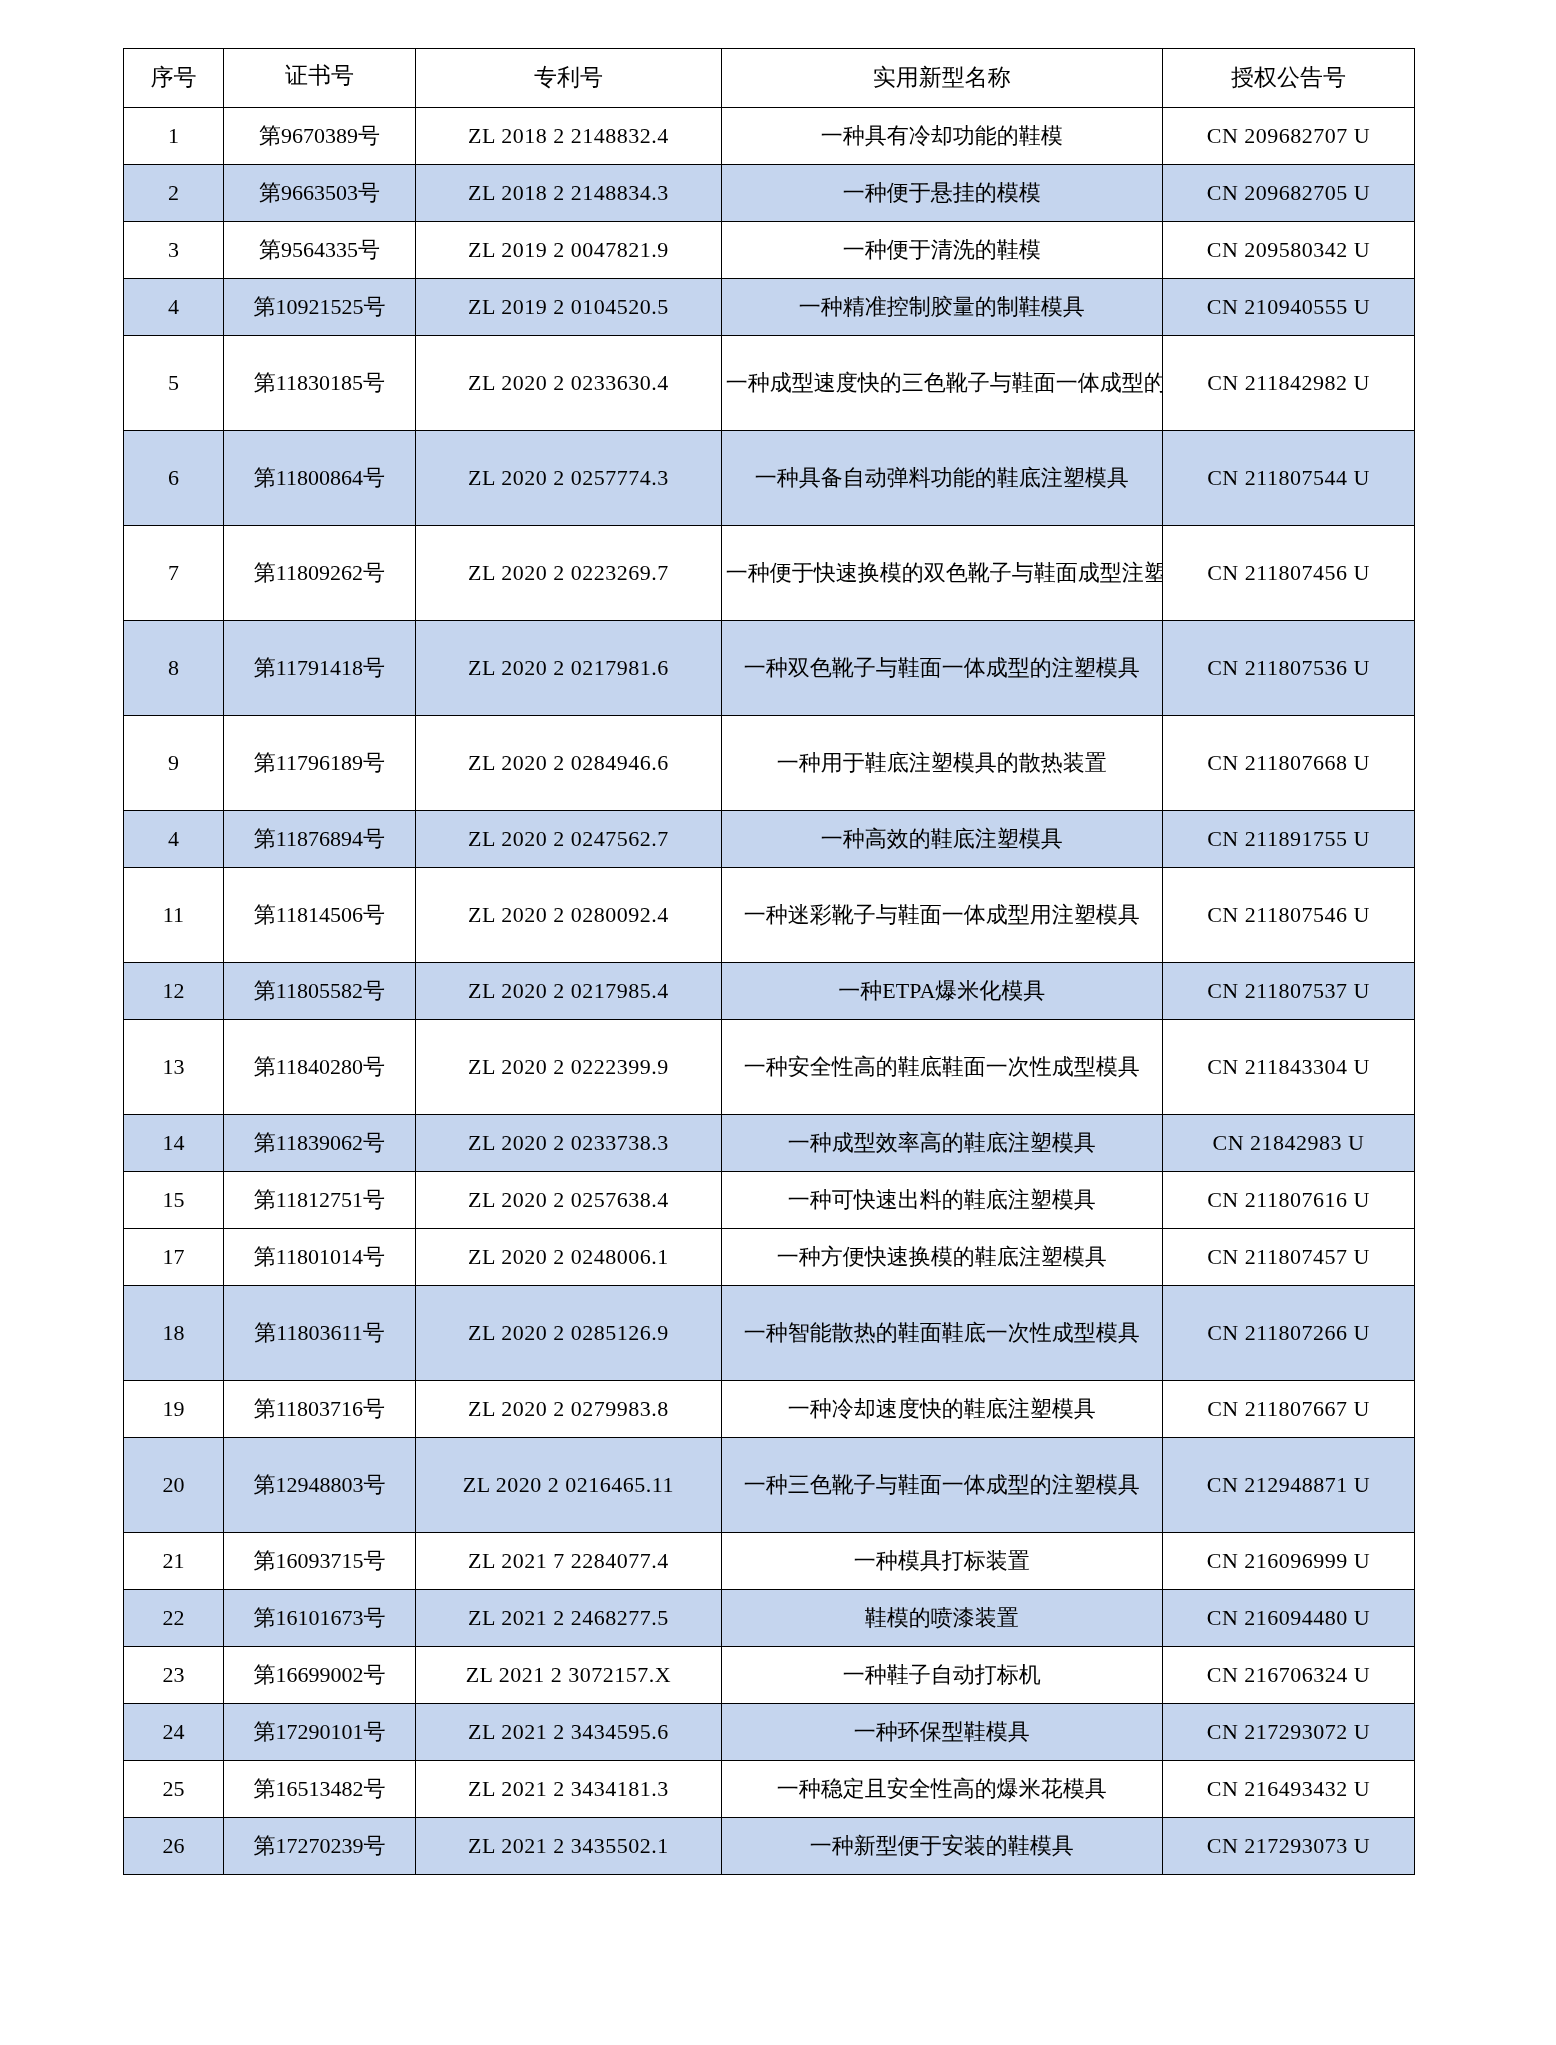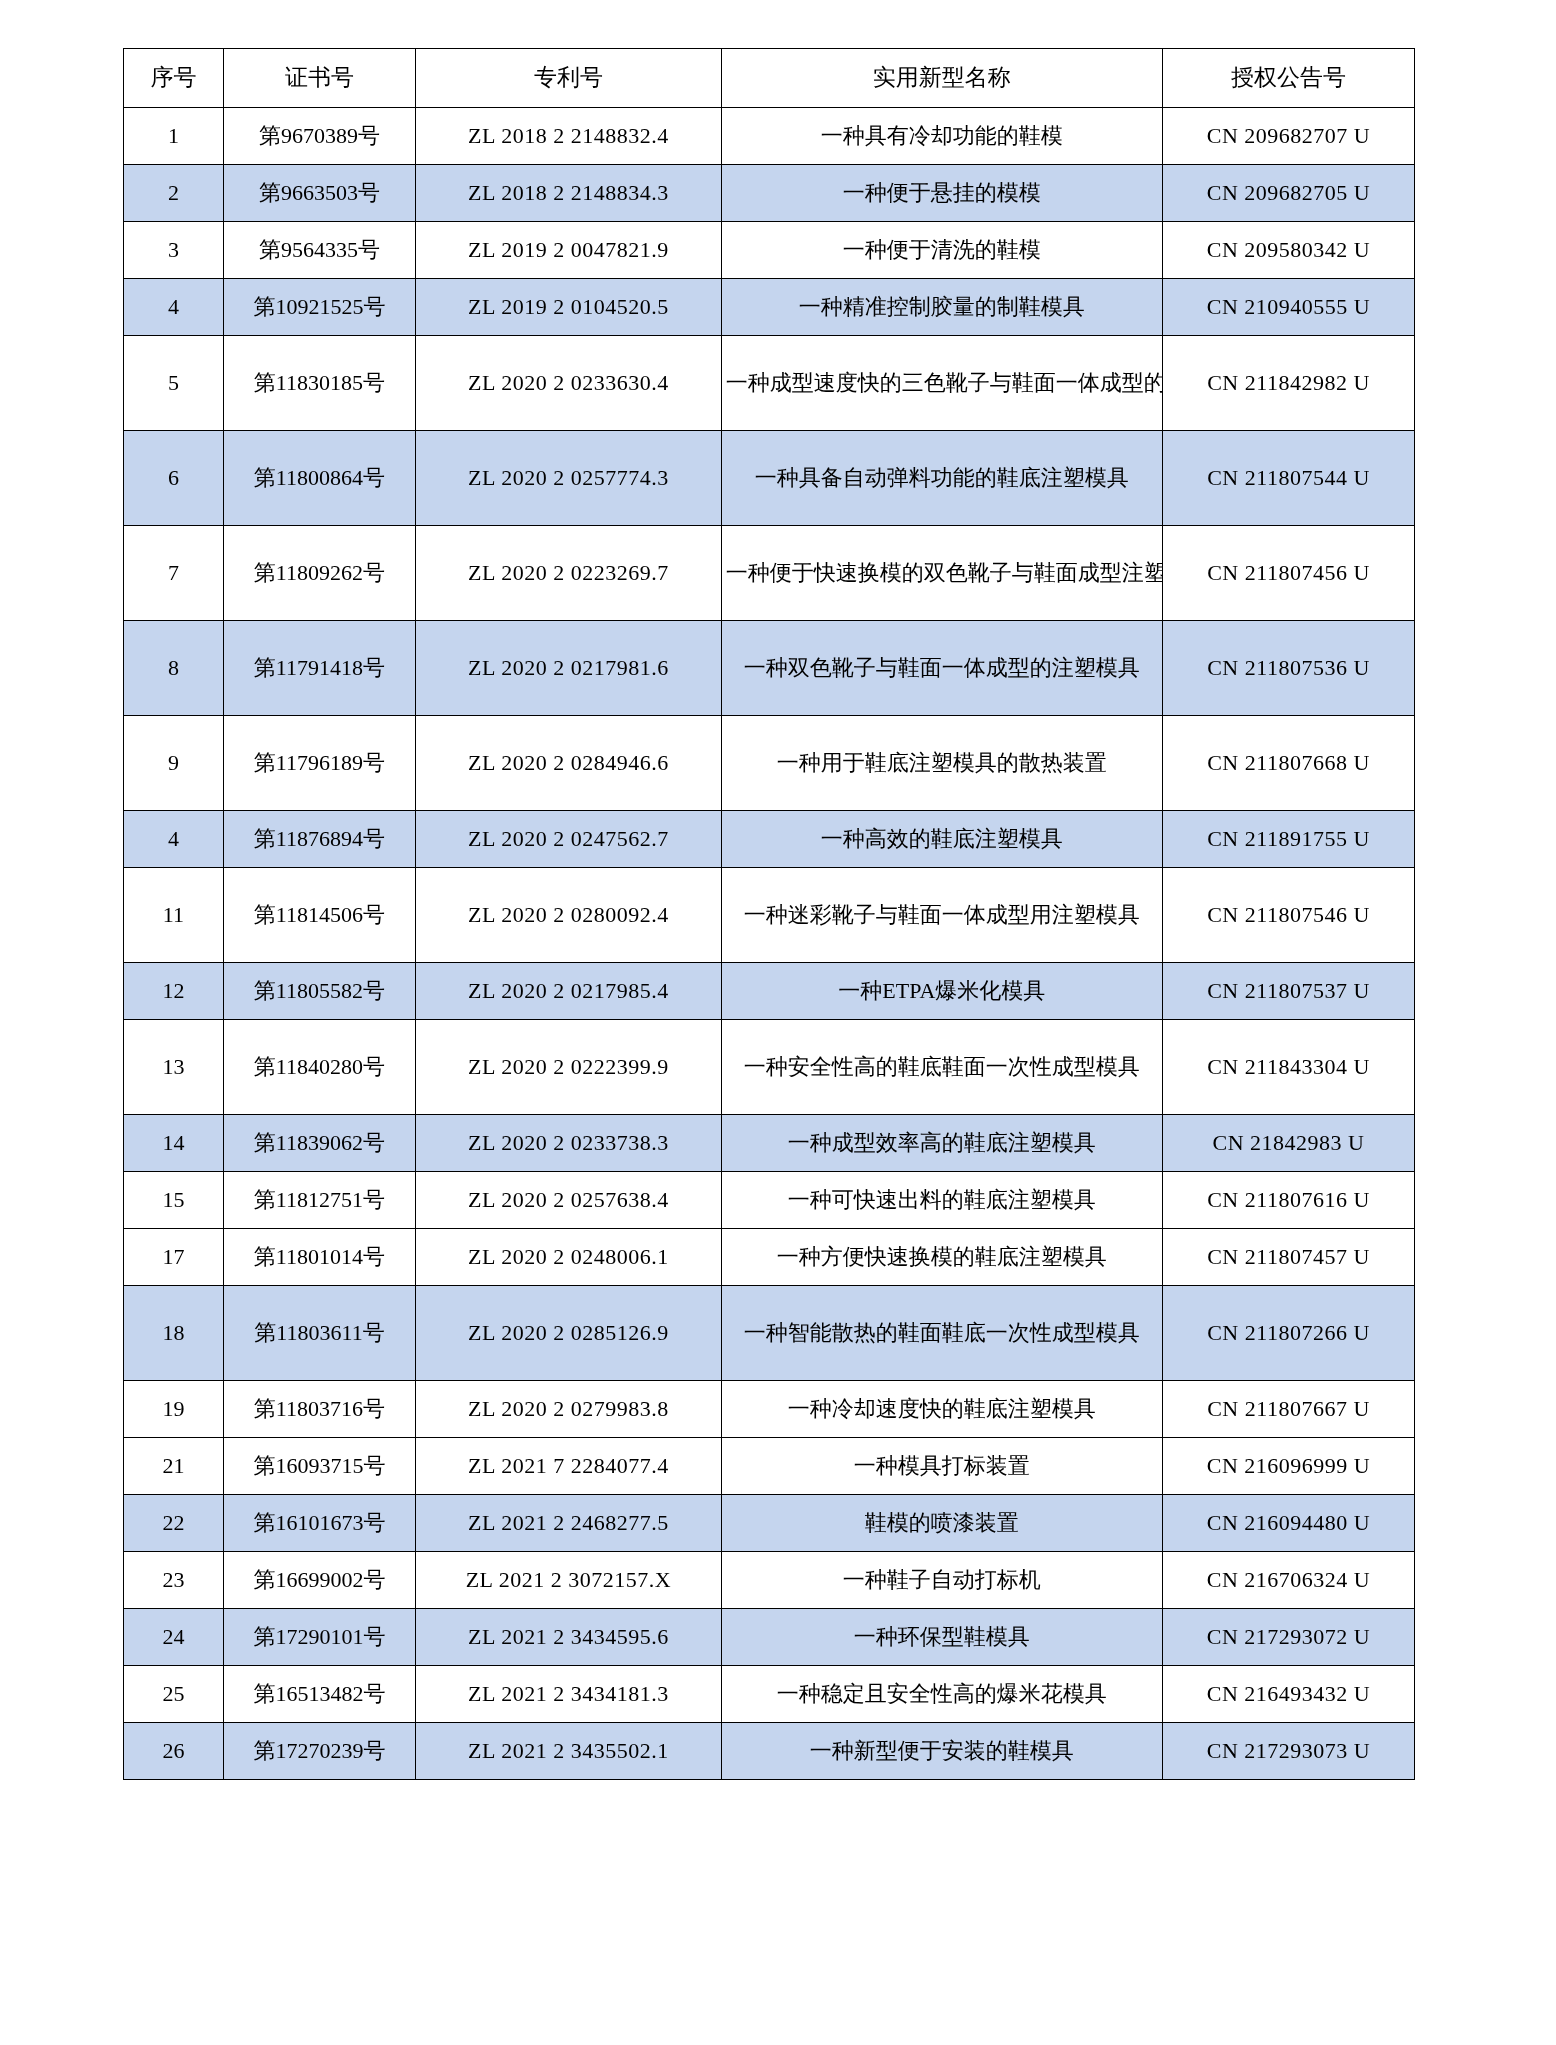--- a/index.html
+++ b/index.html
@@ -48,21 +48,21 @@
   }
   table.patent-table tbody tr.row-plain td {
     background: #ffffff;
   }
   td.col-seq { width: 88px; }
   td.col-cert { width: 178px; }
   td.col-patent { width: 288px; letter-spacing: 0.5px; }
   td.col-name { width: 420px; white-space: normal; }
   td.col-notice { width: 236px; letter-spacing: 0.5px; }
   th.col-seq { width: 88px; }
-  th.col-cert { width: 178px; }
+  th.col-cert { width: 178px; font-family: Liberation Mono, monospace; }
   th.col-patent { width: 288px; }
   th.col-name { width: 420px; }
   th.col-notice { width: 236px; }
   .cell-name-multi {
     white-space: normal;
     line-height: 1.5;
     padding: 10px 12px;
   }
   .row-tall td { height: 86px; }
   .row-short td { height: 48px; }
@@ -201,20 +201,27 @@
           <td class="col-name cell-name-multi">一种智能散热的鞋面鞋底一次性成型模具</td>
           <td class="col-notice">CN 211807266 U</td>
         </tr>
         <tr class="row-plain row-short">
           <td class="col-seq">19</td>
           <td class="col-cert">第11803716号</td>
           <td class="col-patent">ZL 2020 2 0279983.8</td>
           <td class="col-name">一种冷却速度快的鞋底注塑模具</td>
           <td class="col-notice">CN 211807667 U</td>
         </tr>
+        <tr class="row-shaded row-tall">
+          <td class="col-seq">20</td>
+          <td class="col-cert">第12948803号</td>
+          <td class="col-patent">ZL 2020 2 0216465.11</td>
+          <td class="col-name cell-name-multi">一种三色靴子与鞋面一体成型的注塑模具</td>
+          <td class="col-notice">CN 212948871 U</td>
+        </tr>
         <tr class="row-plain row-short">
           <td class="col-seq">21</td>
           <td class="col-cert">第16093715号</td>
           <td class="col-patent">ZL 2021 7 2284077.4</td>
           <td class="col-name">一种模具打标装置</td>
           <td class="col-notice">CN 216096999 U</td>
         </tr>
         <tr class="row-shaded row-short">
           <td class="col-seq">22</td>
           <td class="col-cert">第16101673号</td>

